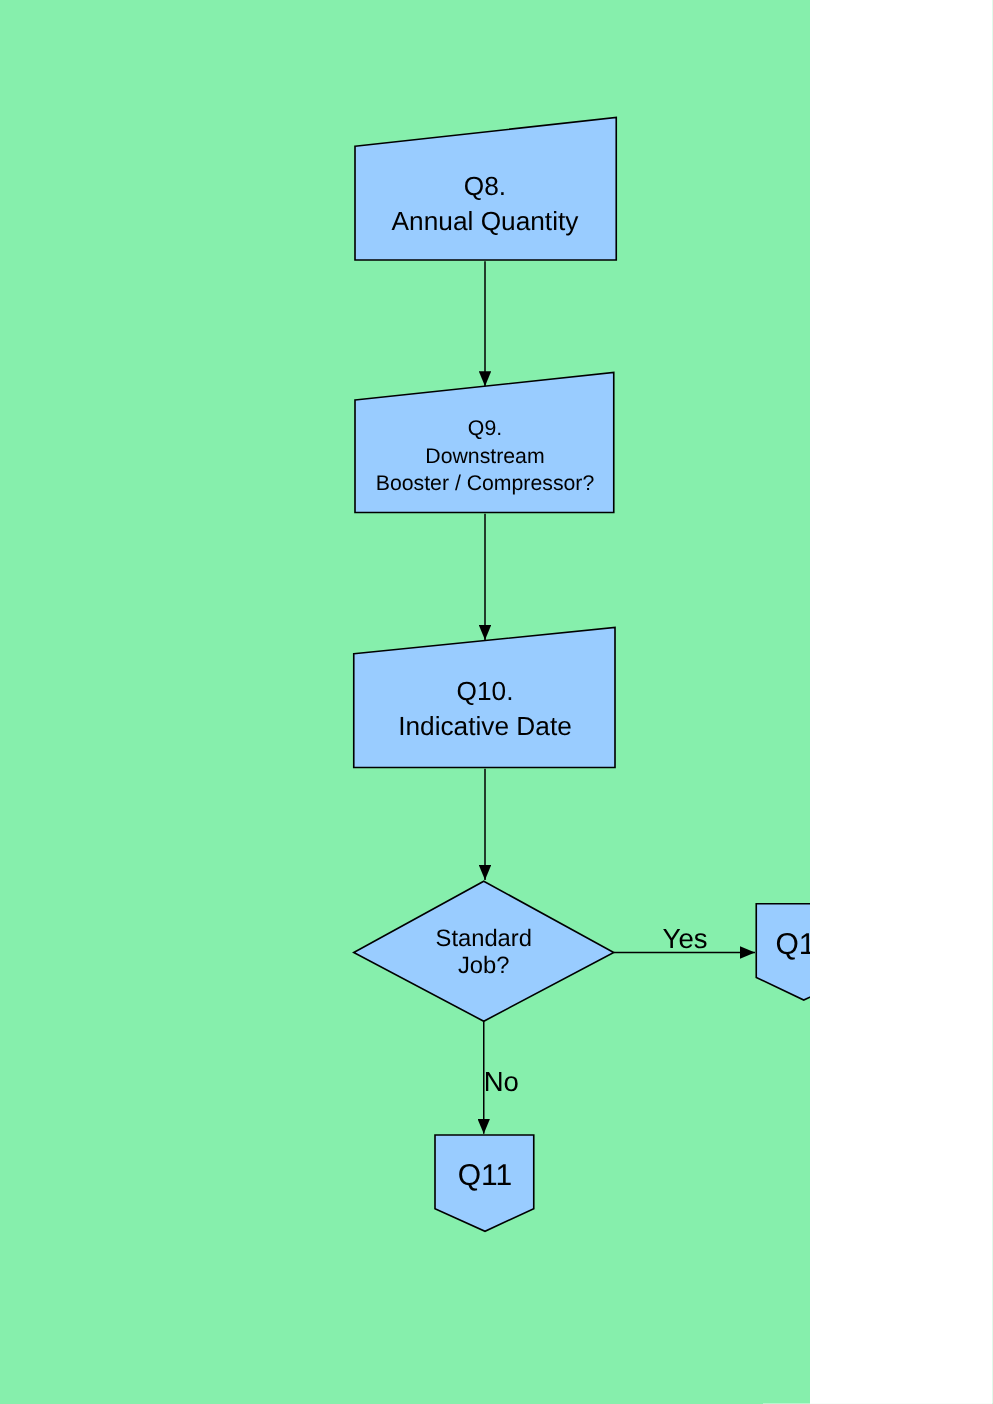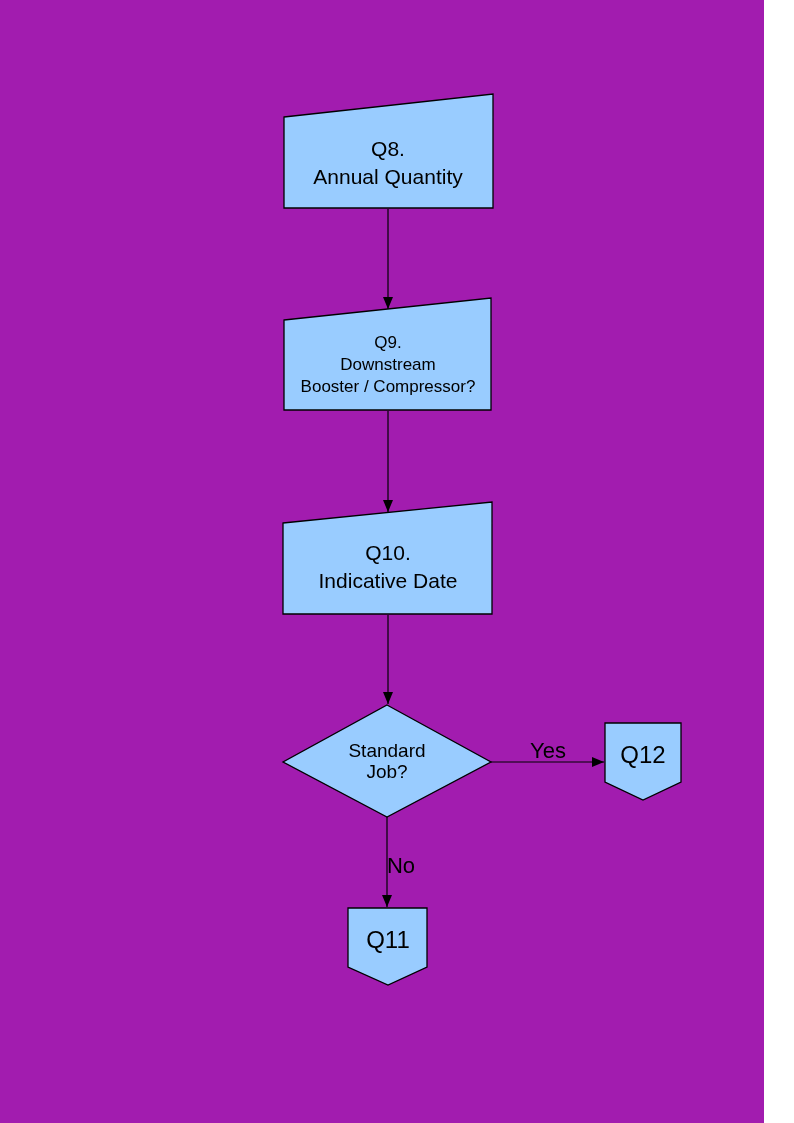--- a/index.html
+++ b/index.html
@@ -5,23 +5,23 @@
   html, body {
     margin: 0;
     padding: 0;
     background: #ffffff;
     width: 794px;
     height: 1123px;
     font-family: "Liberation Sans", sans-serif;
   }
   .page {
     position: relative;
-    width: 764px;
+    width: 648px;
     height: 1123px;
-    background: #a21caf;
+    background: #86efac;
     overflow: hidden;
   }
   svg { display: block; }
   .node-shape {
     stroke: #000000;
     stroke-width: 1.3;
   }
   .flow-line {
     stroke: #000000;
     stroke-width: 1.2;

